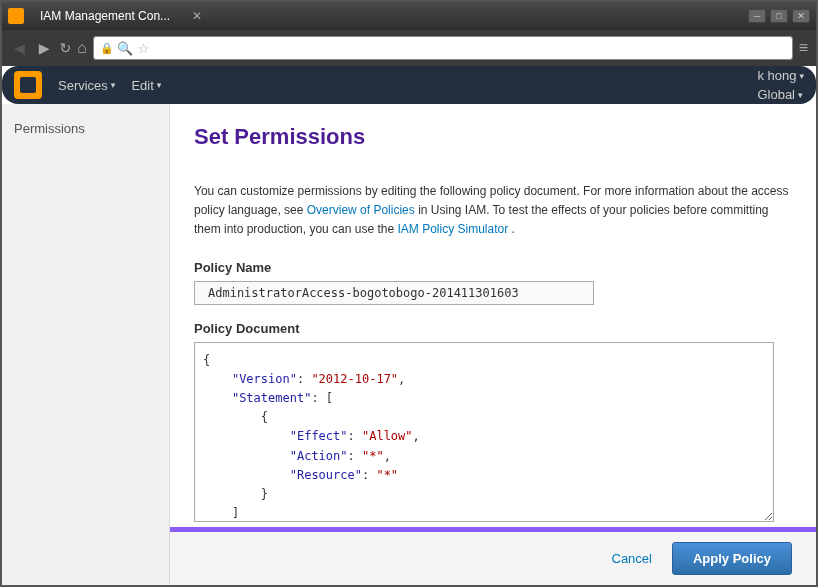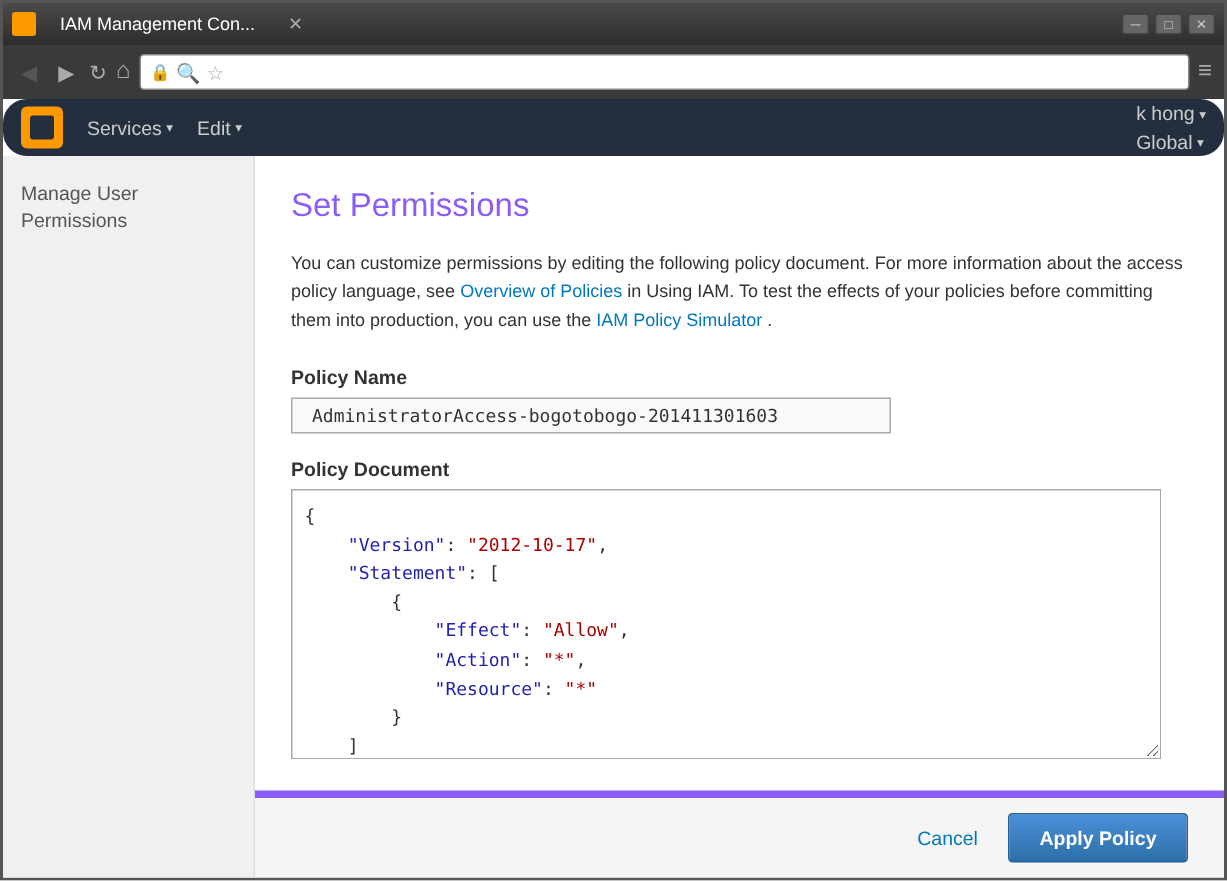--- a/index.html
+++ b/index.html
@@ -55,21 +55,21 @@
 
     
     .sidebar { width: 168px; background: #f0f0f0; border-right: 1px solid #ddd; padding: 16px 12px; flex-shrink: 0; }
     .sidebar-title { color: #555; font-size: 13px; line-height: 1.4; }
     .sidebar-title .line1 { font-size: 13px; }
     .sidebar-title .line2 { font-size: 13px; }
 
     
     .content { flex: 1; padding: 20px 24px; overflow-y: auto; background: #fff; }
 
-    .page-title { font-size: 22px; color: #8b5cf6; font-weight: normal; margin-bottom: 16px; }
+    .page-title { font-size: 22px; color: #4c1d95; font-weight: bold; margin-bottom: 32px; }
 
     .description { font-size: 12px; color: #333; line-height: 1.6; margin-bottom: 20px; }
     .description a { color: #07b; text-decoration: none; }
 
     .field-label { font-size: 13px; font-weight: bold; color: #333; margin-bottom: 6px; }
 
     .policy-name-input {
       font-family: monospace; font-size: 12px;
       width: 400px; padding: 4px 13px;
       border: 1px solid #aaa; background: #f9f9f9;
@@ -166,21 +166,20 @@
         <span class="user-label">Global</span>
         <span class="dropdown-arrow">▾</span>
       </div>
     </div>
   </div>
 
   <div class="main-layout">
 
     <div class="sidebar">
       <div class="sidebar-title">
-        <div class="line1">Manage User</div>
         <div class="line2">Permissions</div>
       </div>
     </div>
 
     <div style="display:flex; flex-direction:column; flex:1; overflow:hidden;">
 
       <div class="content">
         <h1 class="page-title">Set Permissions</h1>
 
         <p class="description">

